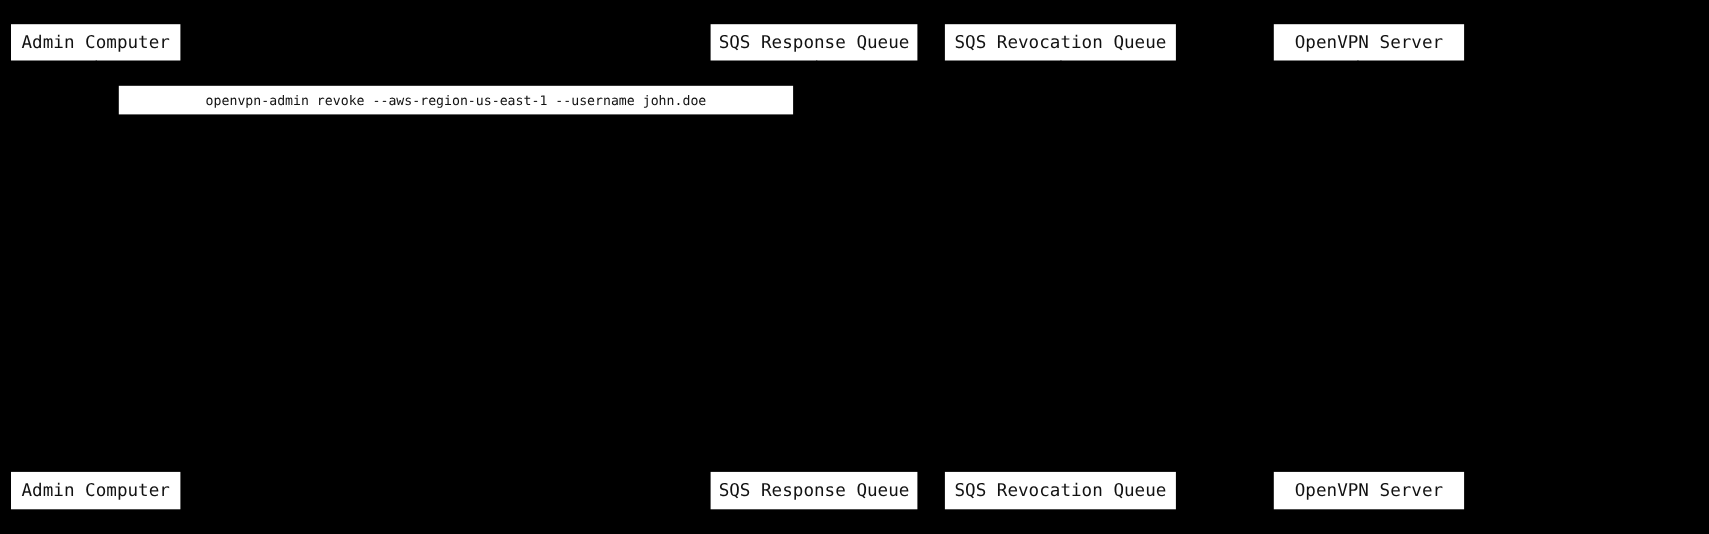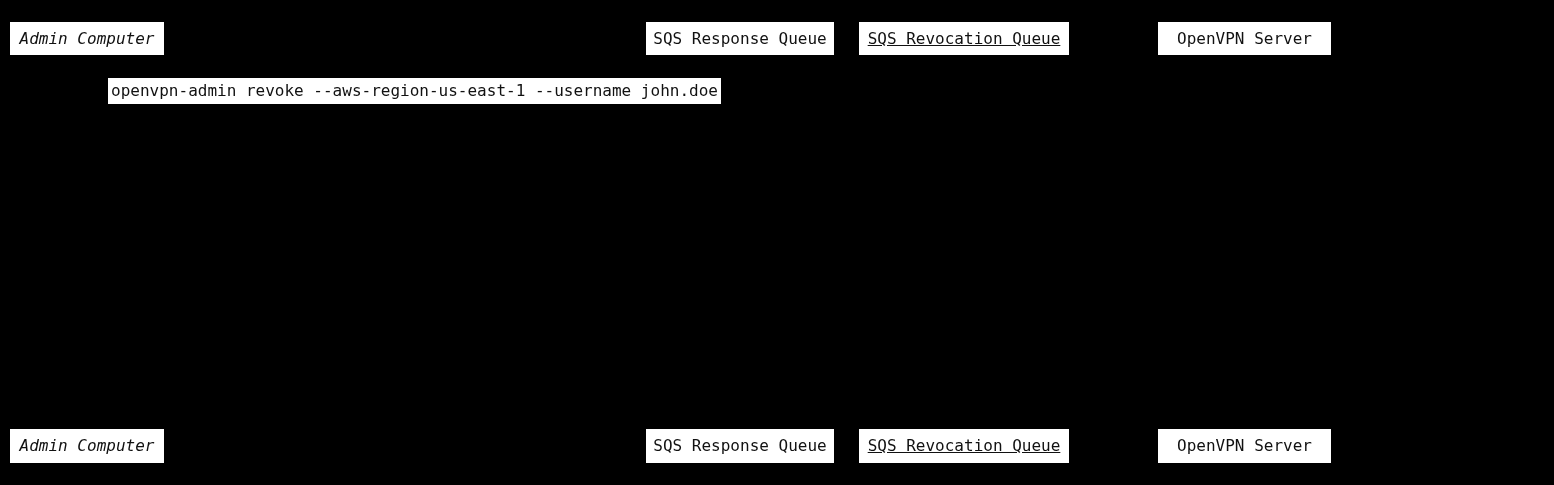--- a/index.html
+++ b/index.html
@@ -23,23 +23,23 @@
     font-size: 16px;
     line-height: 1;
     display: flex;
     align-items: center;
     justify-content: center;
     white-space: nowrap;
   }
   .row-top .pbox { top: 22px; height: 33px; }
   .row-bottom .pbox { top: 429px; height: 34px; }
 
-  .pos-admin      { left: 10px;   width: 154px; font-style: italic; }
+  .pos-admin      { left: 10px;   width: 154px; }
   .pos-response   { left: 646px;  width: 188px; }
-  .pos-revocation { left: 859px;  width: 210px; text-decoration: underline; }
+  .pos-revocation { left: 859px;  width: 210px; }
   .pos-openvpn    { left: 1158px; width: 173px; }
 
   .lifeline {
     position: absolute;
     top: 55px;
     height: 374px;
     width: 1px;
     background: #000000; 
   }
   .ll-admin      { left: 87px; }
@@ -49,21 +49,21 @@
 
   .msg-label {
     position: absolute;
     left: 108px;
     top: 78px;
     width: 613px;
     height: 26px;
     box-sizing: border-box;
     background: var(--boxfill, #ffffff);
     color: var(--boxtext, #111111);
-    font-size: 16px;
+    font-size: 12px;
     line-height: 1;
     display: flex;
     align-items: center;
     justify-content: center;
     white-space: nowrap;
   }
 </style>
 </head>
 <body style="background: rgb(0, 0, 0);">
 

